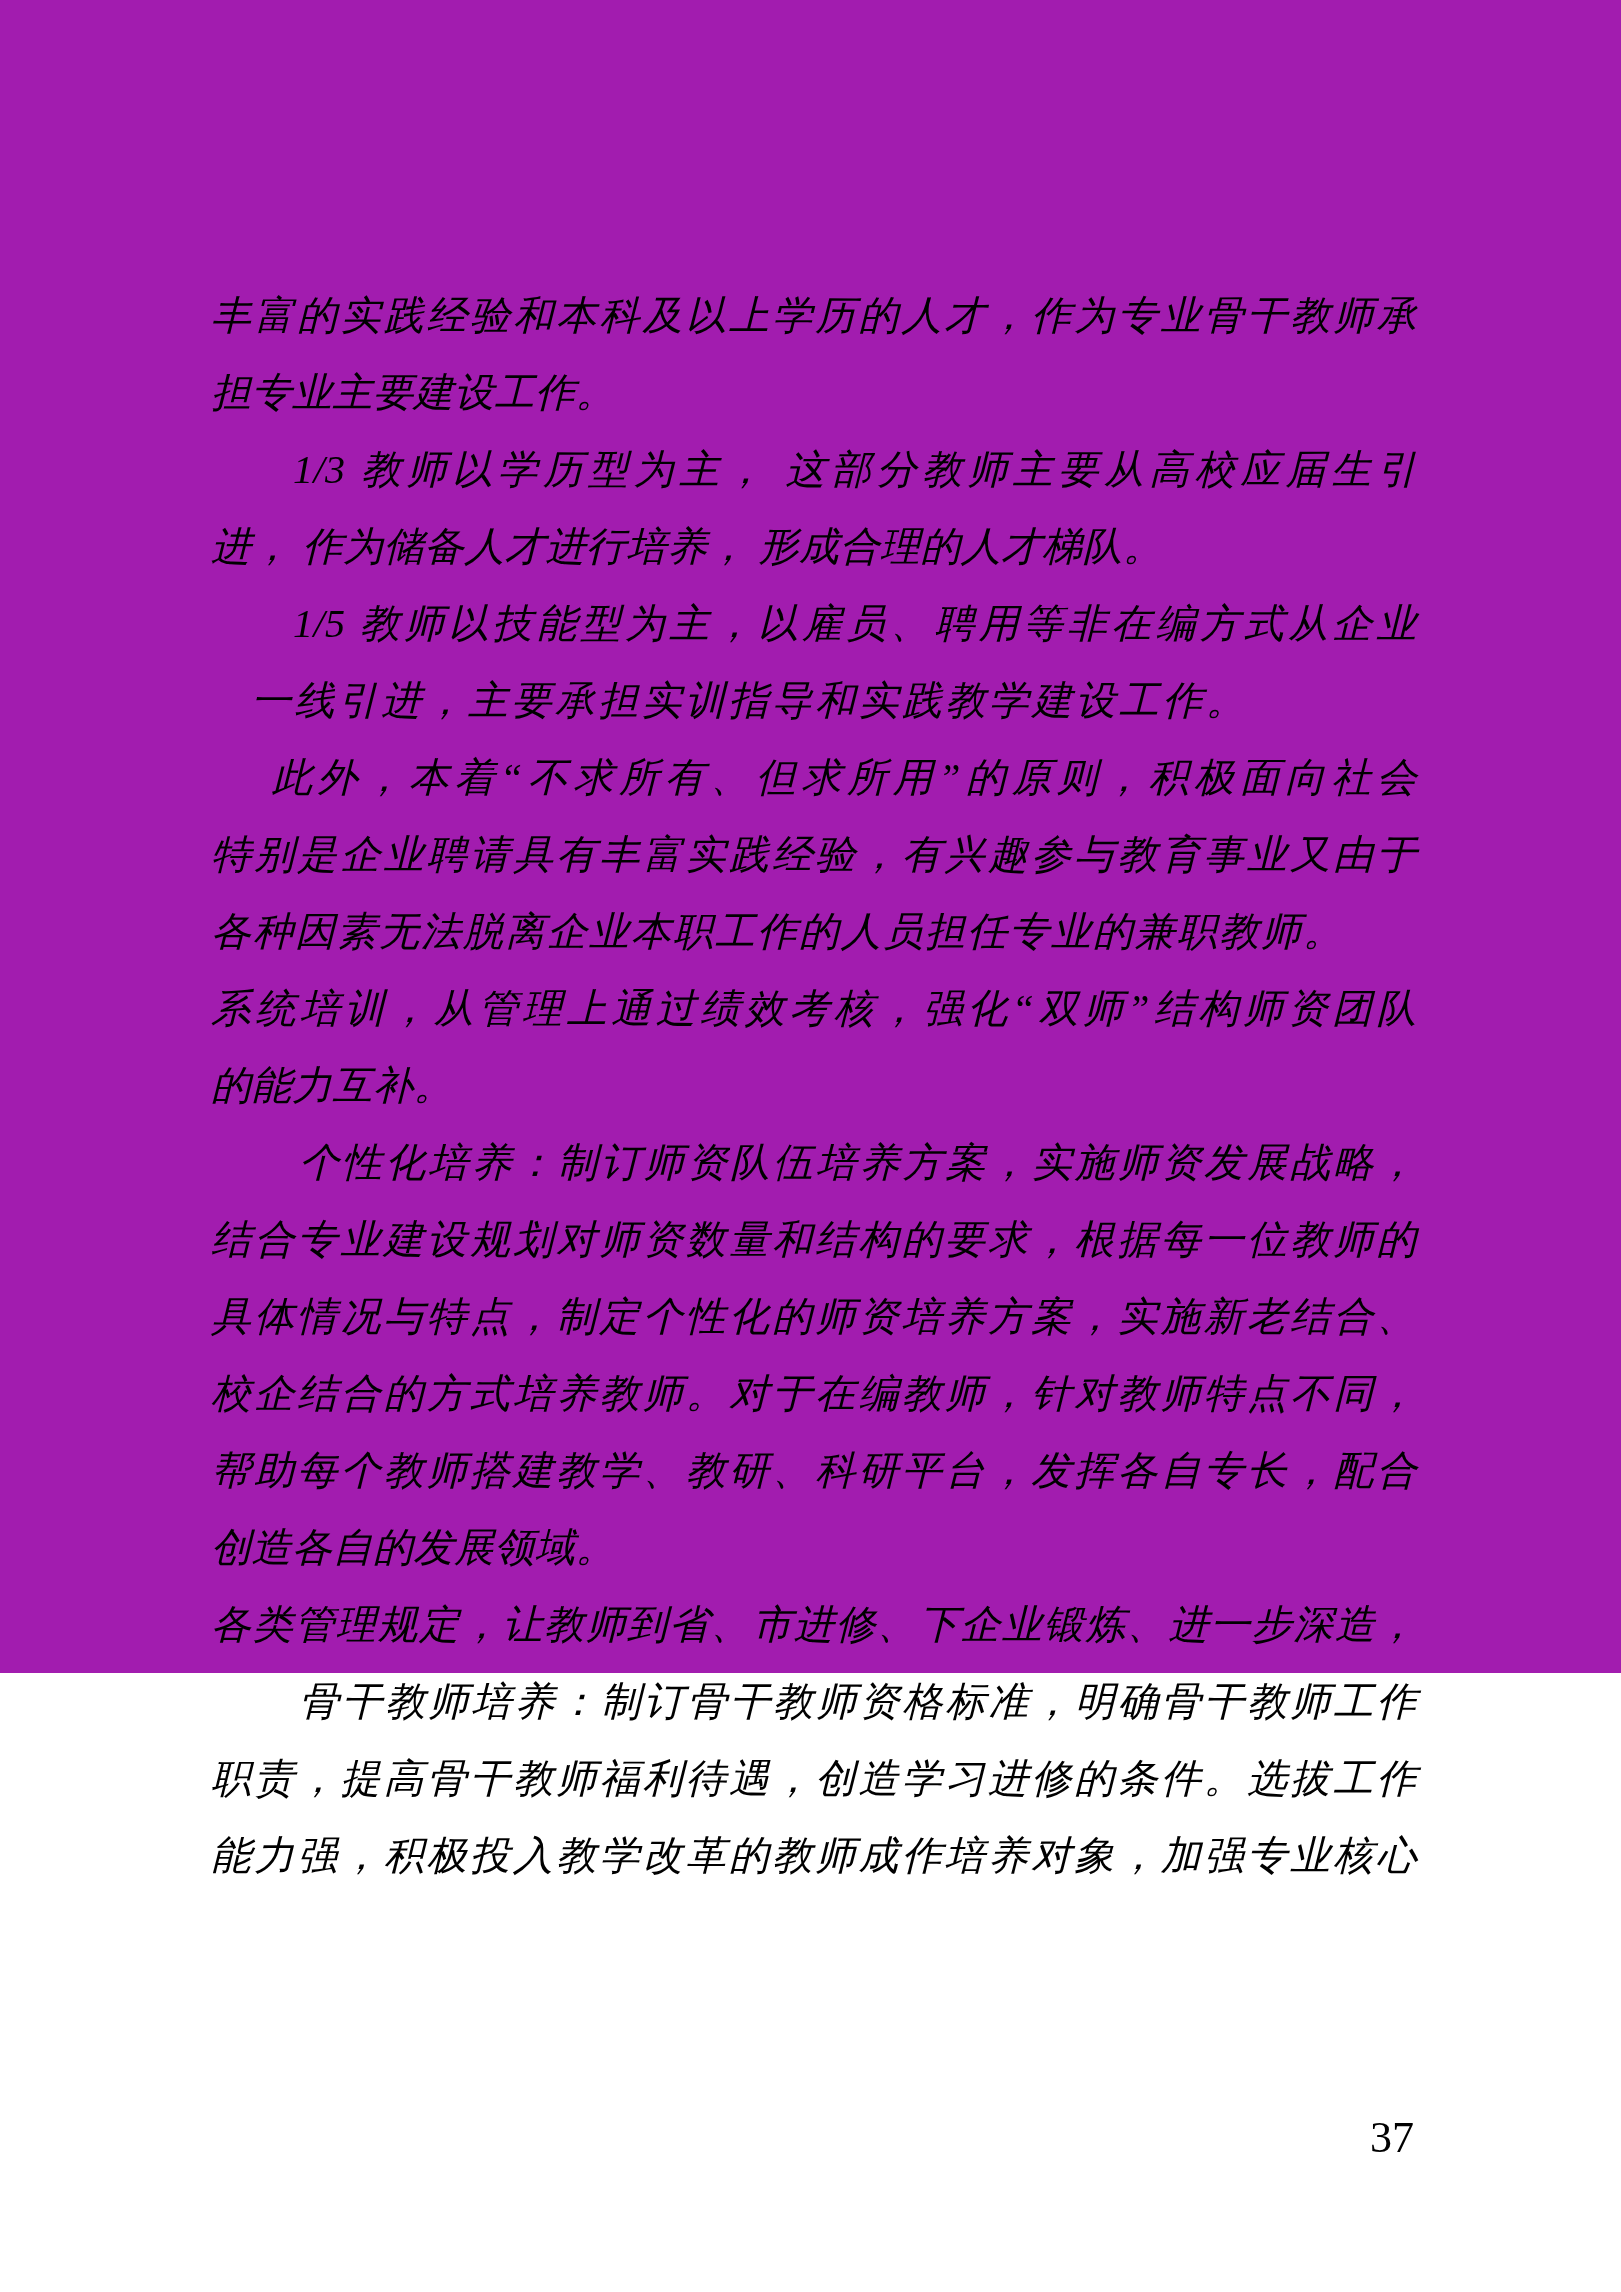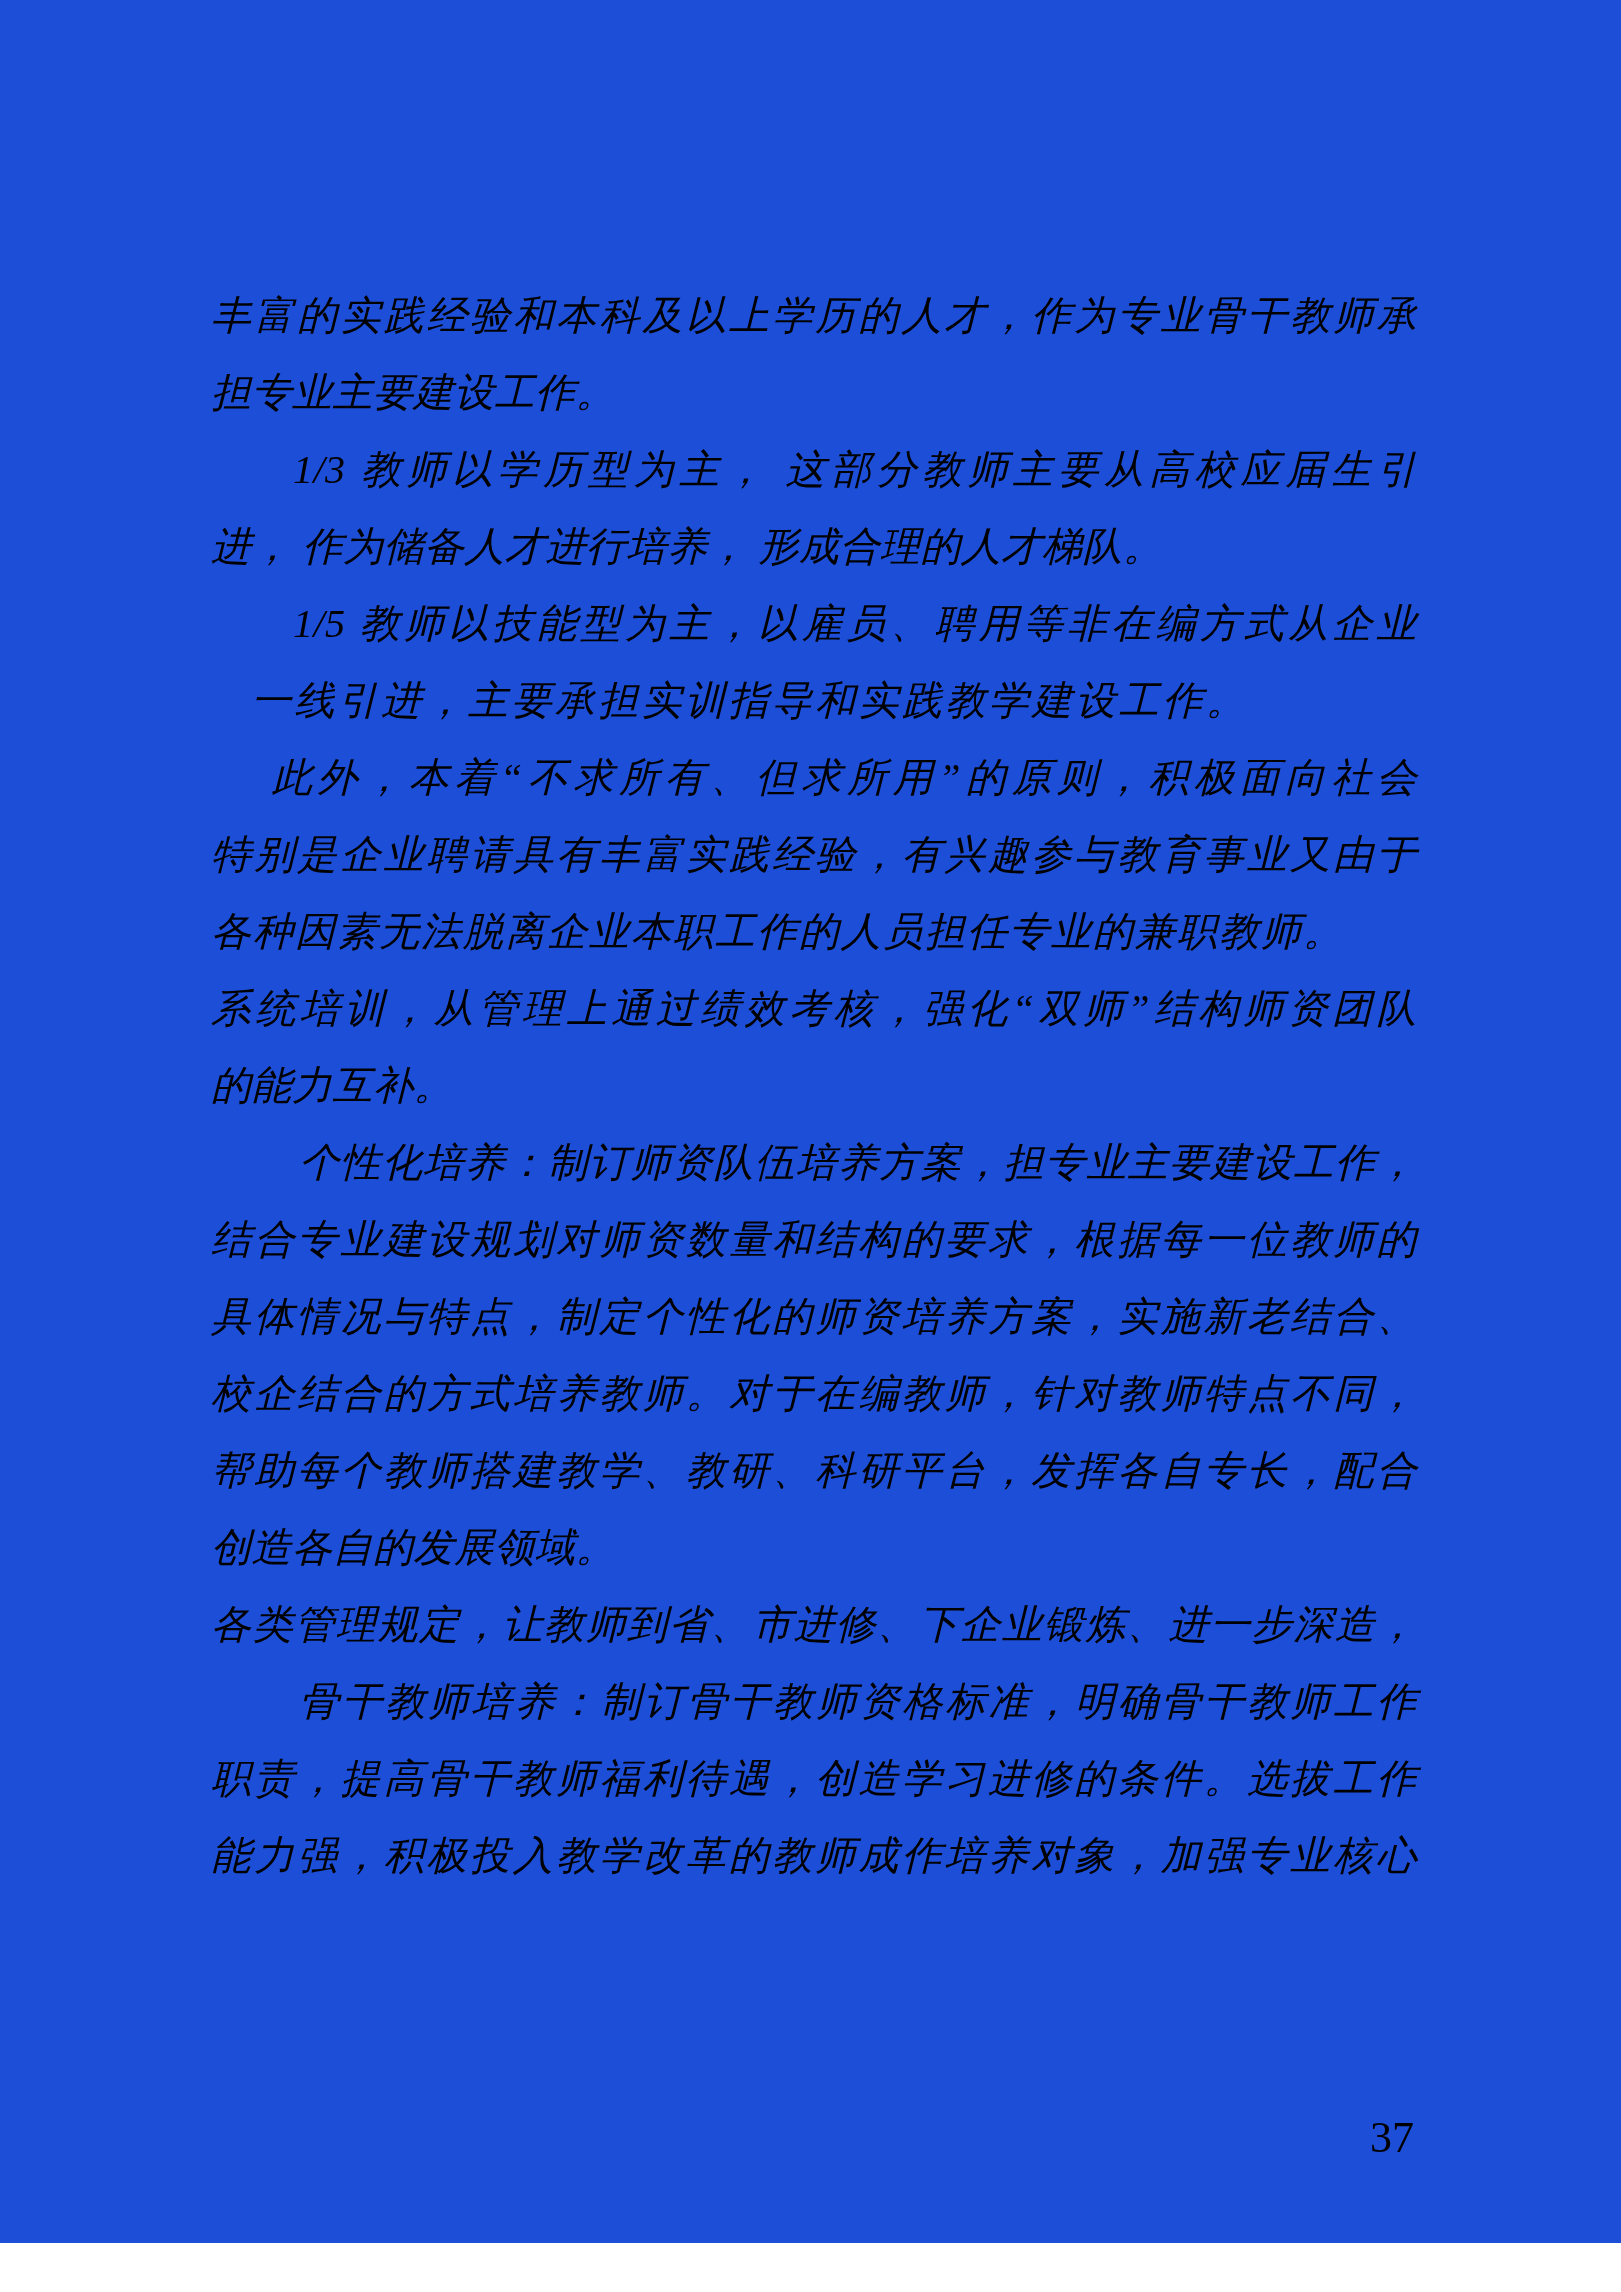--- a/index.html
+++ b/index.html
@@ -12,22 +12,22 @@
     background: #ffffff;
     position: relative;
     overflow: hidden;
     font-family: "Liberation Serif", "DejaVu Serif", serif;
     color: #000;
   }
   .page {
     position: absolute;
     left: 0; top: 0;
     width: 1621px;
-    height: 2243px;
-    background: #1d4ed8;
+    height: 1673px;
+    background: #a21caf;
   }
   .body-text {
     position: absolute;
     left: 211px;
     top: 277px;
     width: 1206px;
     font-size: 40px;
     font-style: italic; 
     font-weight: 400;
   }
@@ -69,21 +69,21 @@
     <div class="ln">担专业主要建设工作。</div>
     <div class="ln fill ind-a">1/3 教师以学历型为主， 这部分教师主要从高校应届生引</div>
     <div class="ln">进， 作为储备人才进行培养， 形成合理的人才梯队。</div>
     <div class="ln fill ind-a">1/5 教师以技能型为主，以雇员、聘用等非在编方式从企业</div>
     <div class="ln sp6">一线引进，主要承担实训指导和实践教学建设工作。</div>
     <div class="ln fill ind-b">此外，本着“不求所有、但求所用”的原则，积极面向社会</div>
     <div class="ln fill">特别是企业聘请具有丰富实践经验，有兴趣参与教育事业又由于</div>
     <div class="ln sp9">各种因素无法脱离企业本职工作的人员担任专业的兼职教师。</div>
     <div class="ln fill">系统培训，从管理上通过绩效考核，强化“双师”结构师资团队</div>
     <div class="ln">的能力互补。</div>
-    <div class="ln fill ind-d">个性化培养：制订师资队伍培养方案，担专业主要建设工作，</div>
+    <div class="ln fill ind-d">个性化培养：制订师资队伍培养方案，实施师资发展战略，</div>
     <div class="ln fill">结合专业建设规划对师资数量和结构的要求，根据每一位教师的</div>
     <div class="ln fill">具体情况与特点，制定个性化的师资培养方案，实施新老结合、</div>
     <div class="ln fill">校企结合的方式培养教师。对于在编教师，针对教师特点不同，</div>
     <div class="ln fill">帮助每个教师搭建教学、教研、科研平台，发挥各自专长，配合</div>
     <div class="ln">创造各自的发展领域。</div>
     <div class="ln fill">各类管理规定，让教师到省、市进修、下企业锻炼、进一步深造，</div>
     <div class="ln fill ind-d">骨干教师培养：制订骨干教师资格标准，明确骨干教师工作</div>
     <div class="ln fill">职责，提高骨干教师福利待遇，创造学习进修的条件。选拔工作</div>
     <div class="ln fill">能力强，积极投入教学改革的教师成作培养对象，加强专业核心</div>
   </div>

